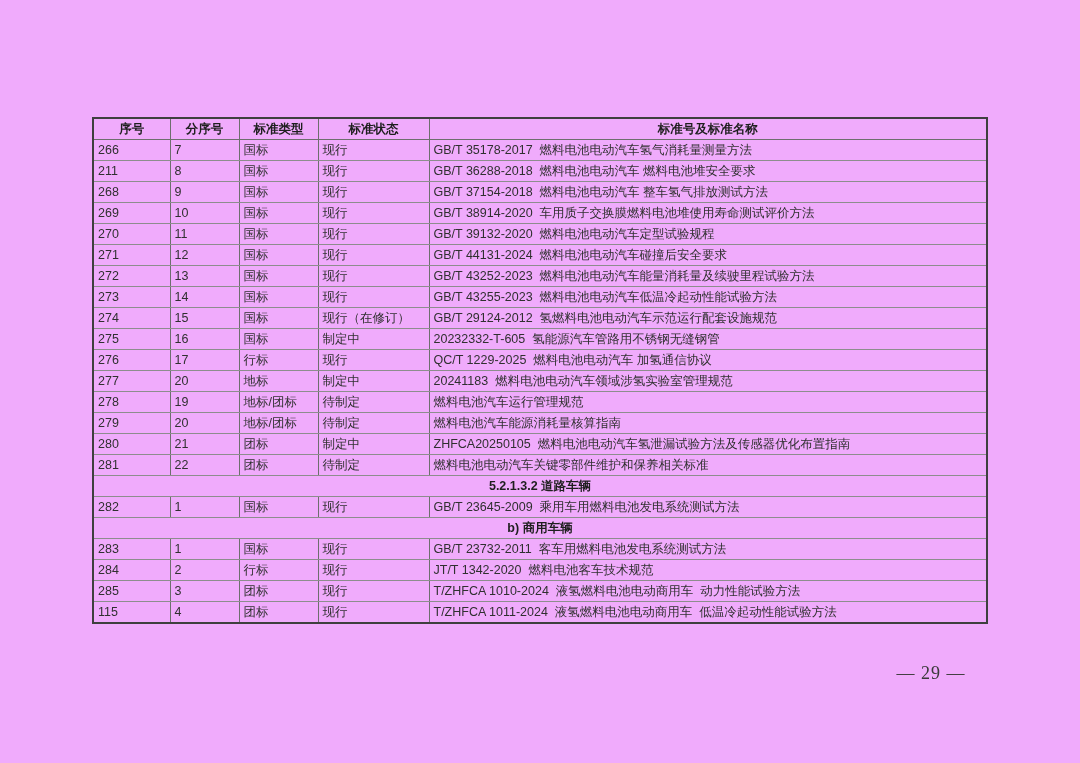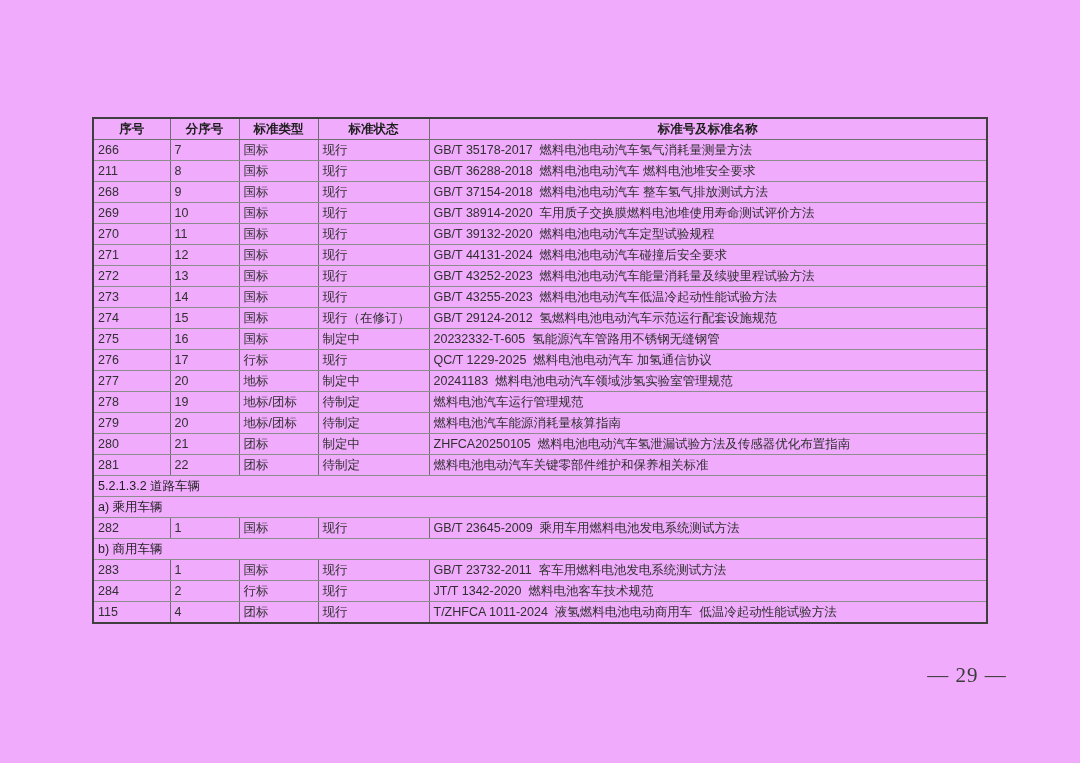--- a/index.html
+++ b/index.html
@@ -51,33 +51,33 @@
     text-align: left;
     padding-left: 8px;
   }
   td.c-name, th.c-name-h {
     border-left: 2px solid #3f3f3f;
   }
   td.c-name {
     padding-left: 7px;
   }
   td.section-cell {
-    font-weight: normal;
+    font-weight: bold;
     color: #1f1f1f;
     padding-left: 6px;
-    text-align: left;
+    text-align: center;
   }
   #page-number {
     position: absolute;
-    left: 924px;
+    left: 888px;
     top: 663px;
     width: 86px;
     text-align: center;
     font-family: "Liberation Serif", "DejaVu Serif", serif;
-    font-size: 21px;
+    font-size: 18px;
     color: #3a3a3a;
     letter-spacing: 1px;
   }
 </style>
 </head>
 <body>
 
 <div id="page">
 
   <div id="table-wrap">
@@ -208,23 +208,20 @@
             <td class="c-index">281</td>
             <td class="c-sub">22</td>
             <td class="c-type">团标</td>
             <td class="c-status">待制定</td>
             <td class="c-name">燃料电池电动汽车关键零部件维护和保养相关标准</td>
           </tr>
           <tr>
             <td colspan="5" class="section-cell">5.2.1.3.2 道路车辆</td>
           </tr>
           <tr>
-            <td colspan="5" class="section-cell">a) 乘用车辆</td>
-          </tr>
-          <tr>
             <td class="c-index">282</td>
             <td class="c-sub">1</td>
             <td class="c-type">国标</td>
             <td class="c-status">现行</td>
             <td class="c-name">GB/T 23645-2009  乘用车用燃料电池发电系统测试方法</td>
           </tr>
           <tr>
             <td colspan="5" class="section-cell">b) 商用车辆</td>
           </tr>
           <tr>
@@ -235,20 +232,27 @@
             <td class="c-name">GB/T 23732-2011  客车用燃料电池发电系统测试方法</td>
           </tr>
           <tr>
             <td class="c-index">284</td>
             <td class="c-sub">2</td>
             <td class="c-type">行标</td>
             <td class="c-status">现行</td>
             <td class="c-name">JT/T 1342-2020  燃料电池客车技术规范</td>
           </tr>
           <tr>
+            <td class="c-index">285</td>
+            <td class="c-sub">3</td>
+            <td class="c-type">团标</td>
+            <td class="c-status">现行</td>
+            <td class="c-name">T/ZHFCA 1010-2024  液氢燃料电池电动商用车  动力性能试验方法</td>
+          </tr>
+          <tr>
             <td class="c-index">115</td>
             <td class="c-sub">4</td>
             <td class="c-type">团标</td>
             <td class="c-status">现行</td>
             <td class="c-name">T/ZHFCA 1011-2024  液氢燃料电池电动商用车  低温冷起动性能试验方法</td>
           </tr>
         </tbody>
     </table>
   </div>
 

